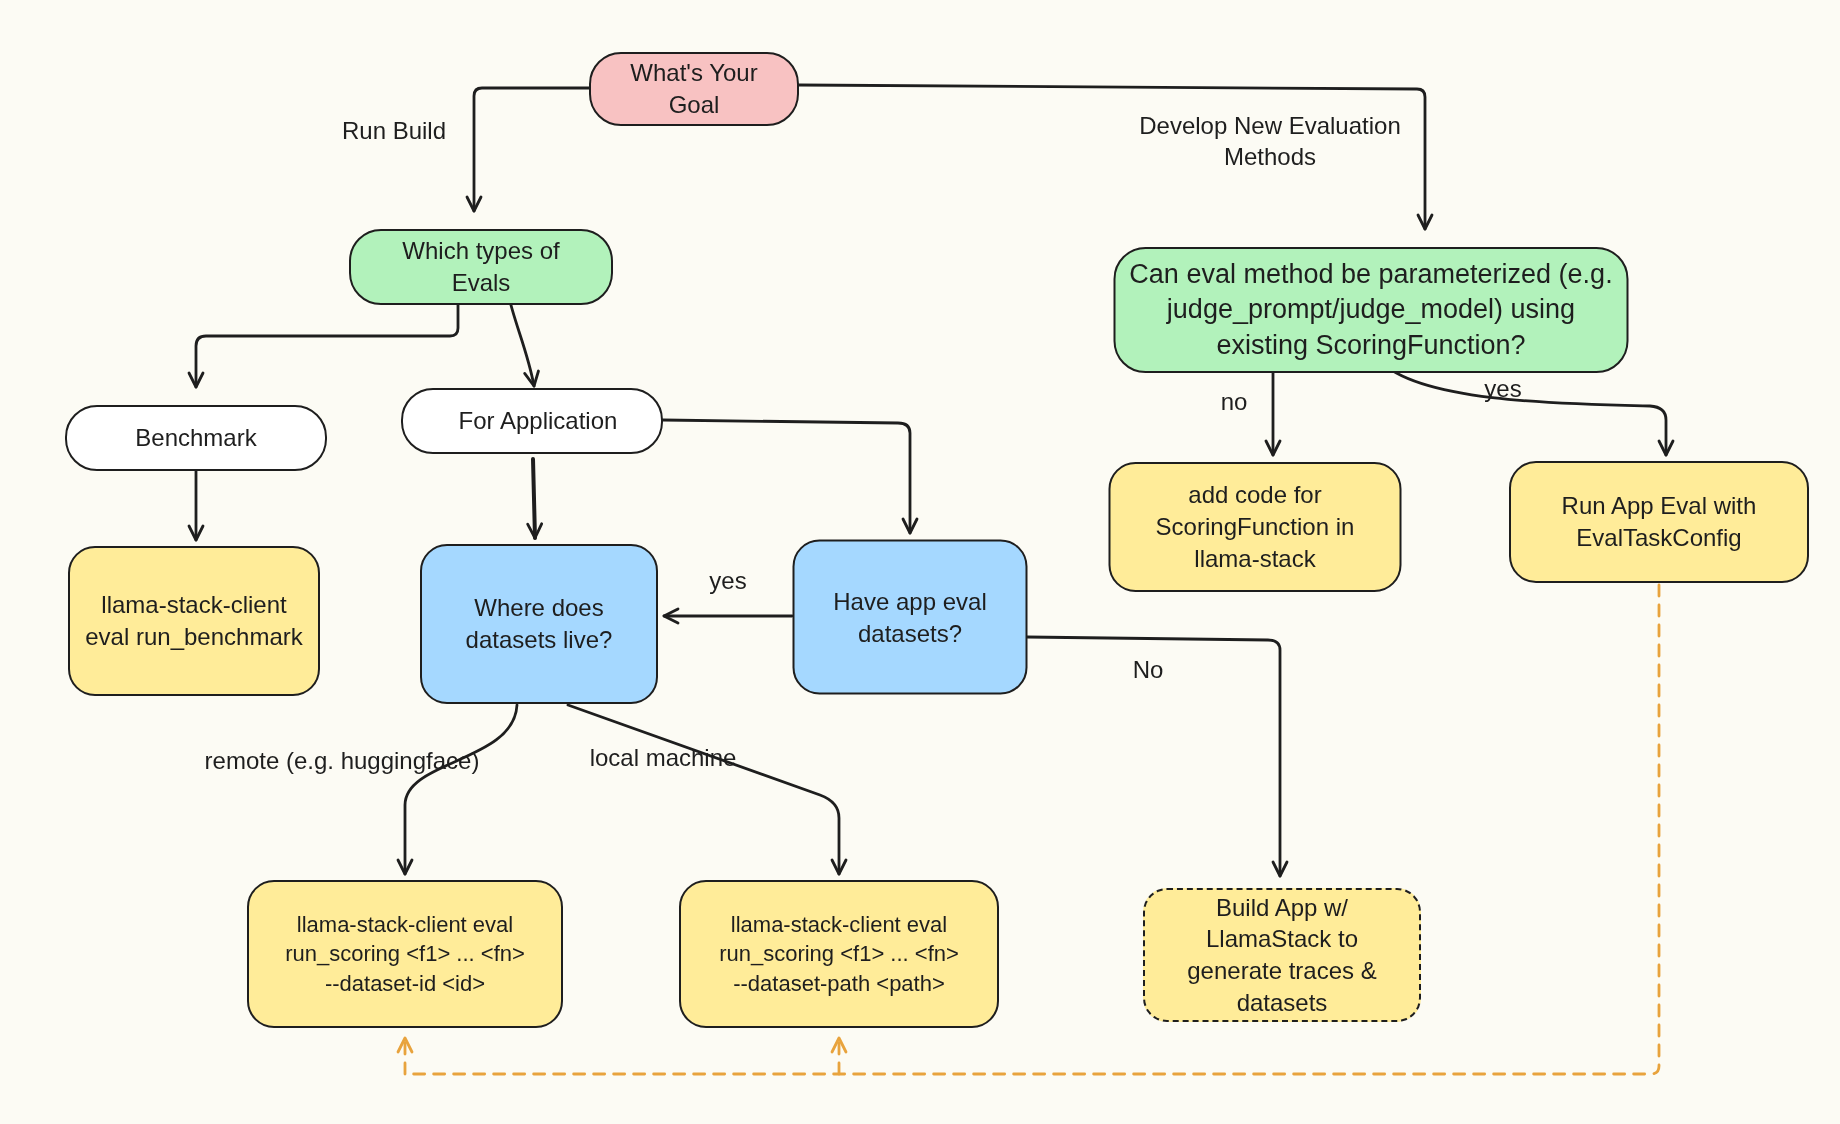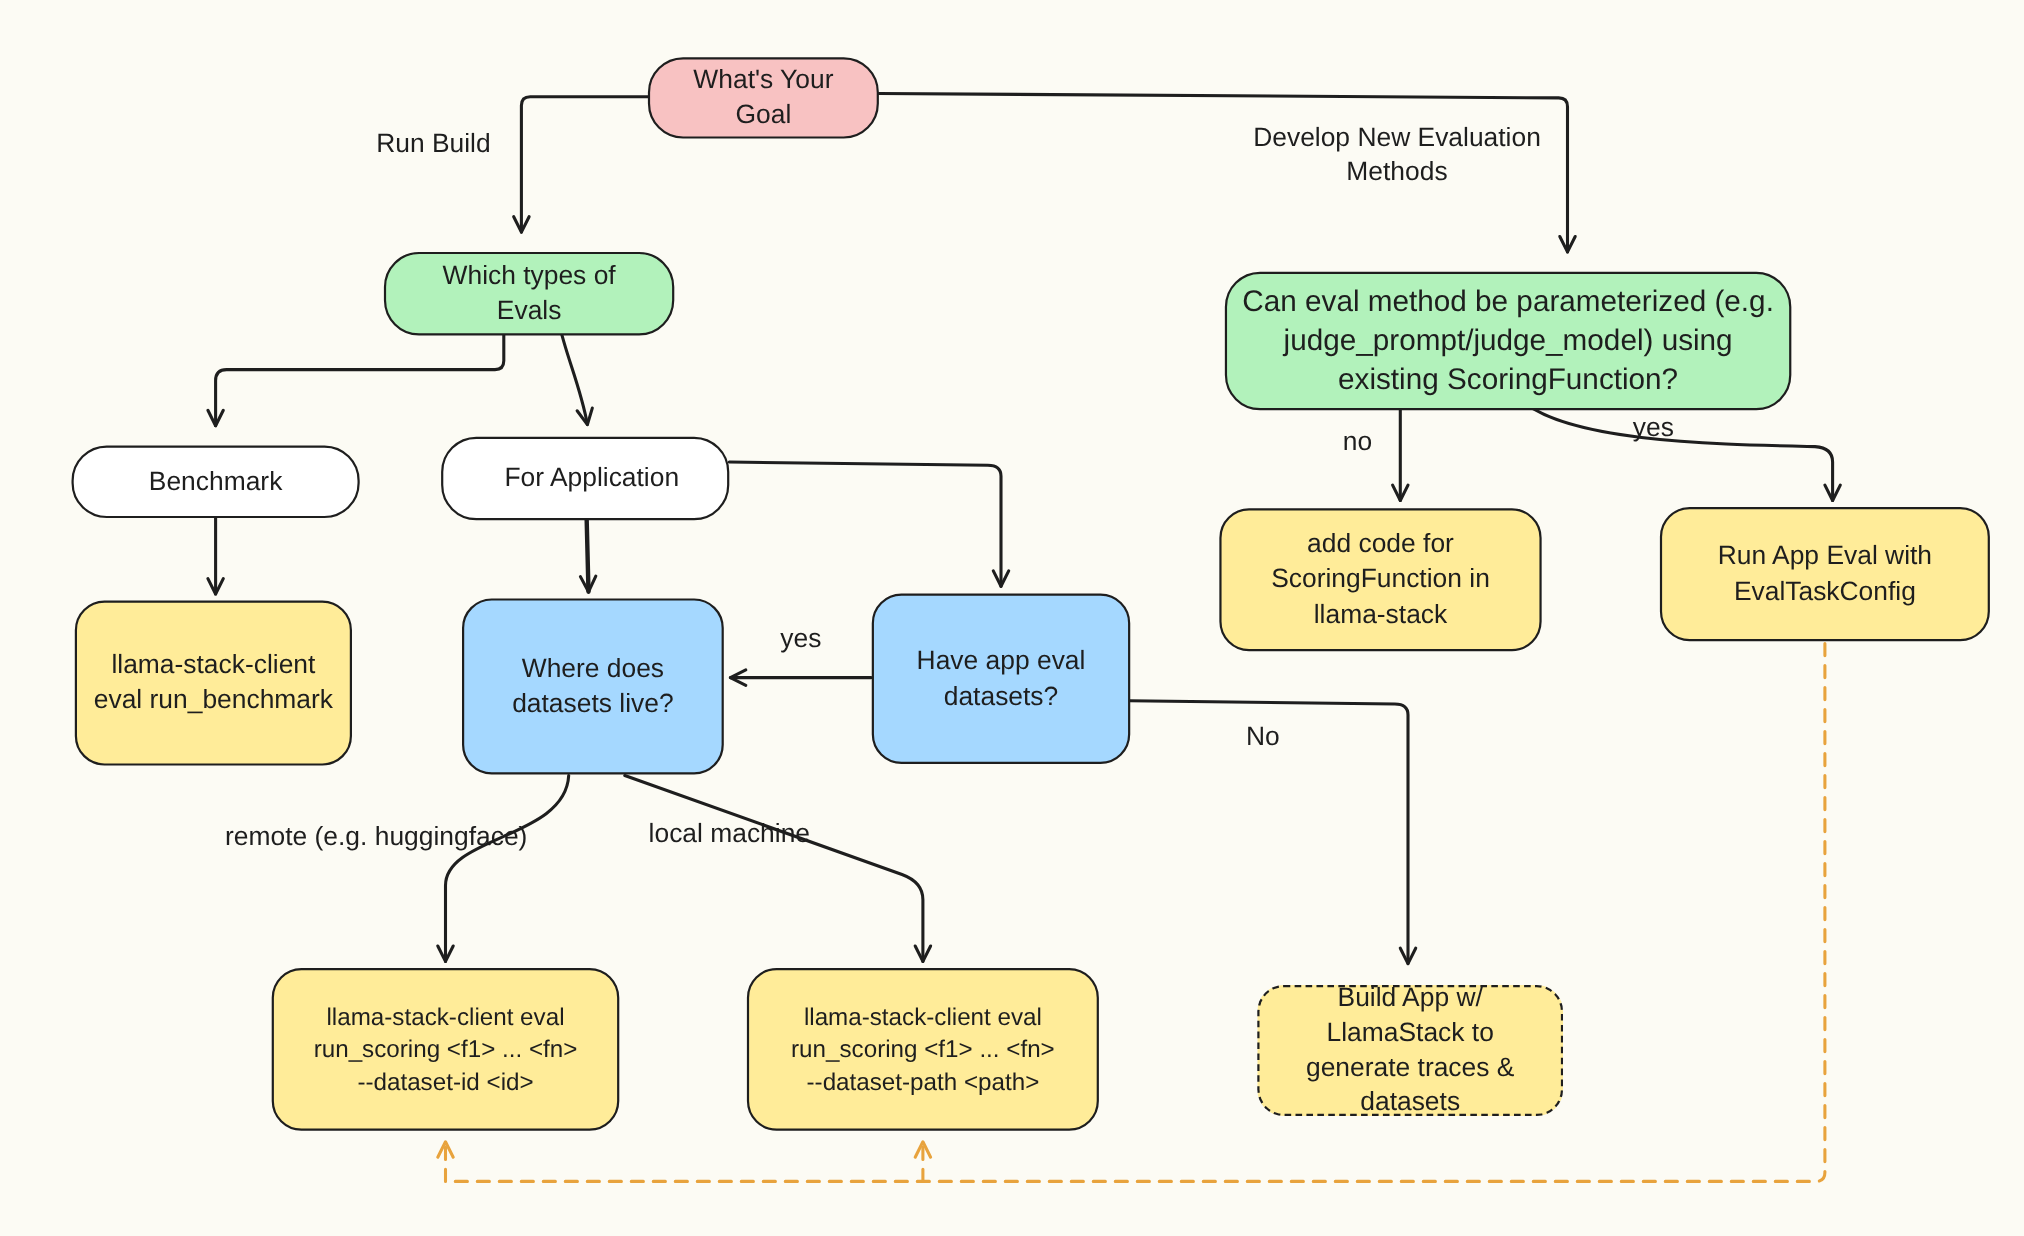--- a/index.html
+++ b/index.html
@@ -78,21 +78,21 @@
   </svg>
 
   <div class="node pink" style="left:694px;top:89px;width:210px;height:74px;">What's Your
 Goal</div>
 
   <div class="node green" style="left:481px;top:255px;width:264px;height:76px;">Which types of
 Evals</div>
 
   <div class="node white" style="left:196px;top:426px;width:262px;height:66px;">Benchmark</div>
 
-  <div class="node white" style="left:532px;top:423px;width:262px;height:76px;padding-left:24px;">For Application</div>
+  <div class="node white" style="left:532px;top:409px;width:262px;height:66px;padding-left:24px;">For Application</div>
 
   <div class="node yellow r-lg" style="left:194px;top:621px;width:252px;height:150px;">llama-stack-client
 eval run_benchmark</div>
 
   <div class="node blue r-lg" style="left:539px;top:624px;width:238px;height:160px;">Where does
 datasets live?</div>
 
   <div class="node blue r-lg" style="left:910px;top:617px;width:235px;height:155px;">Have app eval
 datasets?</div>
 
@@ -108,21 +108,21 @@
 EvalTaskConfig</div>
 
   <div class="node yellow r-lg small-text" style="left:405px;top:954px;width:316px;height:148px;">llama-stack-client eval
 run_scoring &lt;f1&gt; ... &lt;fn&gt;
 --dataset-id &lt;id&gt;</div>
 
   <div class="node yellow r-lg small-text" style="left:839px;top:954px;width:320px;height:148px;">llama-stack-client eval
 run_scoring &lt;f1&gt; ... &lt;fn&gt;
 --dataset-path &lt;path&gt;</div>
 
-  <div class="node yellow dashed" style="left:1282px;top:955px;width:278px;height:119px;border-radius:24px;">Build App w/
+  <div class="node yellow dashed" style="left:1282px;top:955px;width:278px;height:134px;border-radius:24px;">Build App w/
 LlamaStack to
 generate traces &amp;
 datasets</div>
 
   <div class="edge-label" style="left:394px;top:131px;">Run Build</div>
 
   <div class="edge-label" style="left:1270px;top:141px;">Develop New Evaluation
 Methods</div>
 
   <div class="edge-label" style="left:1234px;top:402px;">no</div>

